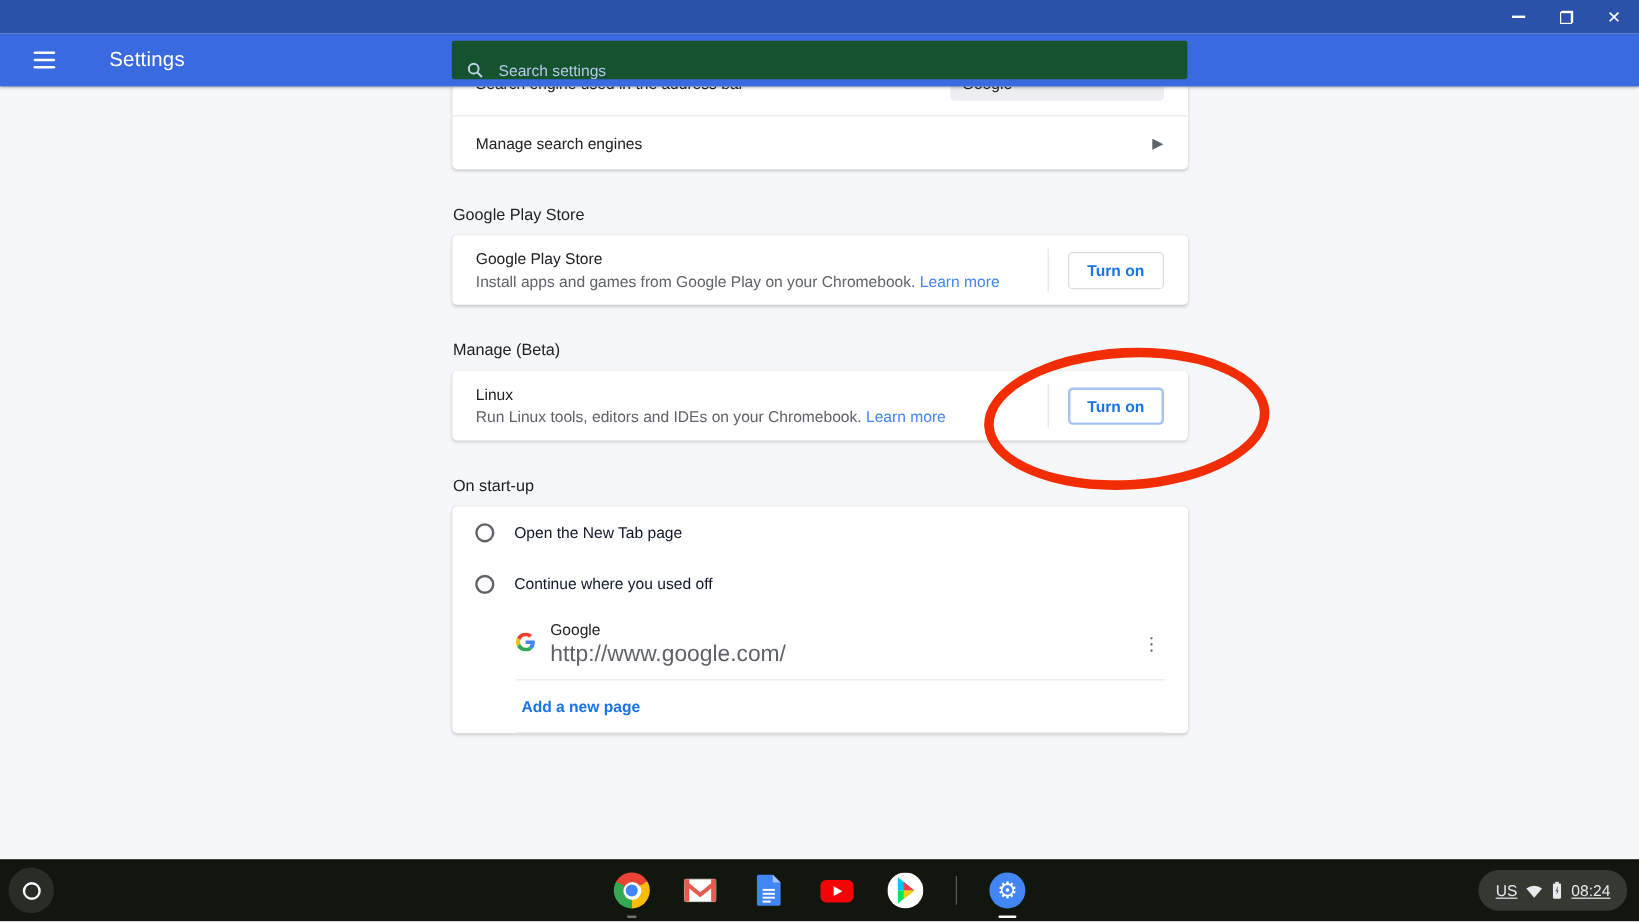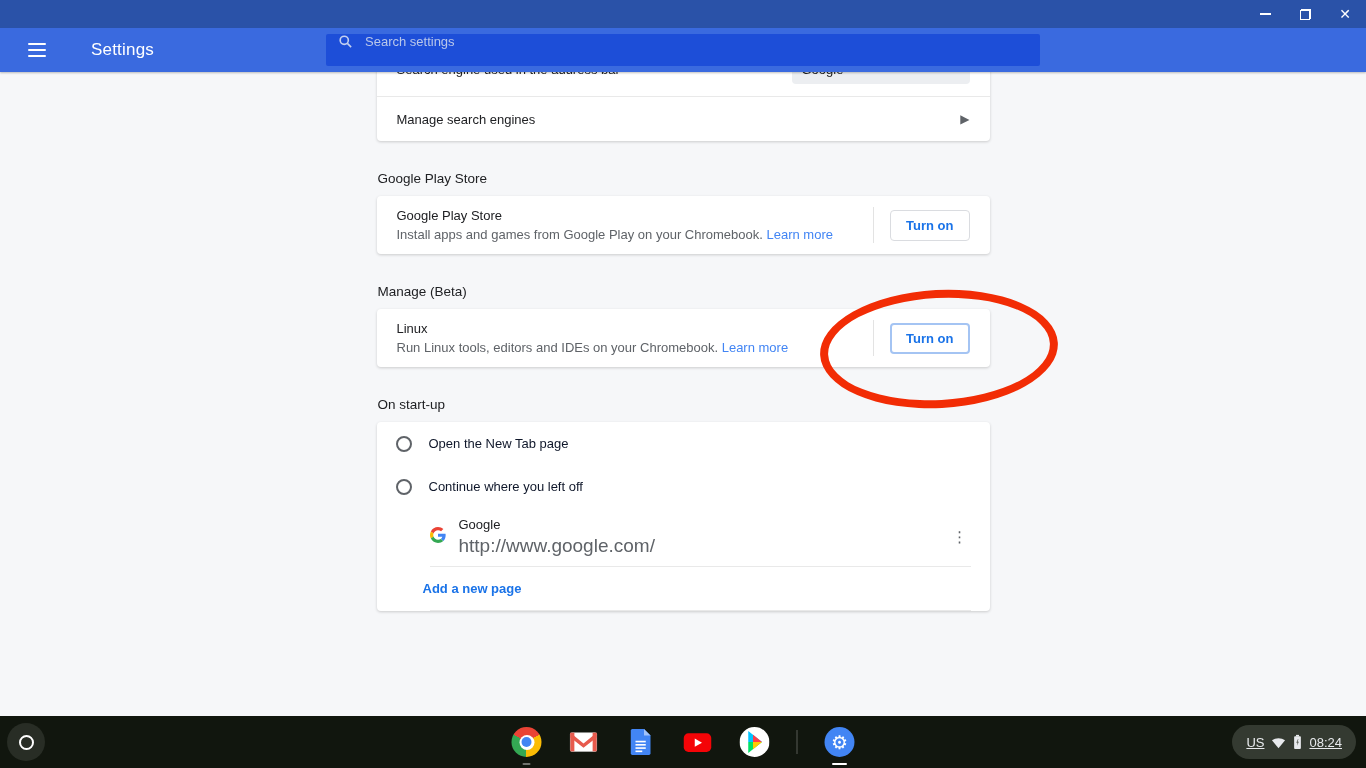--- a/index.html
+++ b/index.html
@@ -15,21 +15,21 @@
   .restore-glyph { position:relative; width:11px; height:11px; display:block; }
   .restore-glyph::before { content:""; position:absolute; right:0; top:0; width:8px; height:8px; border:1.5px solid #fff; }
   .restore-glyph::after { content:""; position:absolute; left:0; bottom:0; width:8px; height:8px; border:1.5px solid #fff; background:#2a52a8; }
   .close-glyph { font-size:14px; line-height:1; color:#fff; }
 
   
   .header { position:absolute; top:28px; left:0; right:0; height:44px; background:#3a6adf; z-index:20; box-shadow:0 1px 2px rgba(0,0,0,.25); }
   .hamburger { position:absolute; left:28px; top:15px; width:18px; height:14px; display:flex; flex-direction:column; justify-content:space-between; cursor:pointer; }
   .hamburger span { display:block; height:2px; background:#fff; border-radius:1px; }
   .header-title { position:absolute; left:58px; top:12px; color:#fff; font-size:17px; letter-spacing:.2px;margin-left:33px; }
-  .searchbox { position:absolute; left:50%; transform:translateX(-50%); top:6px; width:714px; height:32px; background:#1d4ed8; border-radius:2px; display:flex; align-items:flex-start; padding:0 12px; }
+  .searchbox { position:absolute; left:50%; transform:translateX(-50%); top:6px; width:613px; height:32px; background:#14532d; border-radius:2px; display:flex; align-items:flex-end; padding:0 12px; }
   .searchbox svg { flex:none; margin-right:12px; }
   .searchbox input { flex:1; background:transparent; border:none; outline:none; color:#fff; font-size:13px; font-family:"Liberation Sans",sans-serif; }
   .searchbox input::placeholder { color:#b9c7ea; opacity:1; }
 
   
   .content { position:absolute; top:72px; left:0; right:0; height:644px; overflow:hidden; }
   .col { width:613px; margin:0 auto; position:relative; }
   .card { background:#fff; border-radius:4px; box-shadow:0 1px 3px rgba(0,0,0,.18); }
   .section-heading { font-size:13.5px; color:#202124; margin:30px 0 10px 1px; font-weight:400; }
   .hdivider { height:1px; background:#e9e9e9; }
@@ -57,21 +57,21 @@
   .radio.checked::after { content:""; position:absolute; left:2px; top:2px; width:8px; height:8px; border-radius:50%; background:#1a73e8; }
   .opt-label { font-size:13px; color:#0f172a; margin-left:17px; }
 
   .page-row { height:58px; display:flex; align-items:center; padding:0 14px 0 53px; }
   .page-fav { flex:none; margin-right:13px; }
   .page-meta { flex:1; display:flex; flex-direction:column; gap:3px; }
   .page-title { font-size:13px; color:#202124; }
   .page-url { font-size:19px; color:#5f6368; }
   .kebab { width:32px; height:32px; display:flex; align-items:center; justify-content:center; color:#5f6368; font-size:15px; letter-spacing:0; cursor:pointer; border-radius:50%; }
   .inset-div { margin-left:53px; margin-right:19px; }
-  .link-row { height:43px; display:flex; align-items:center; padding-left:46px; font-size:13px; font-weight:bold; color:#1a73e8; cursor:pointer; }
+  .link-row { height:43px; display:flex; align-items:center; padding-left:58px; font-size:13px; font-weight:bold; color:#1a73e8; cursor:pointer; }
 
   
   .red-circle { position:absolute; left:820px; top:290px; width:238px; height:118px; border:8px solid #f22c05; border-radius:50%; transform:rotate(-3deg); z-index:25; pointer-events:none; }
 
   
   .shelf { position:absolute; left:0; bottom:0; width:100%; height:52px; background:#11160e; z-index:30; }
   .launcher { position:absolute; left:7px; top:7px; width:38px; height:38px; border-radius:50%; background:#282d25; display:flex; align-items:center; justify-content:center; cursor:pointer; }
   .launcher-ring { width:15px; height:15px; border:2.5px solid #fff; border-radius:50%; }
   .shelf-apps { position:absolute; left:50%; transform:translateX(-50%); top:0; height:52px; display:flex; align-items:center; gap:27px; }
   .app { width:30px; height:30px; position:relative; display:flex; align-items:center; justify-content:center; cursor:pointer; }
@@ -159,21 +159,21 @@
       </div>
 
       <div class="section-heading">On start-up</div>
       <div class="card">
         <div class="opt-row">
           <span class="radio"></span>
           <span class="opt-label">Open the New Tab page</span>
         </div>
         <div class="opt-row">
           <span class="radio"></span>
-          <span class="opt-label">Continue where you left off</span>
+          <span class="opt-label">Continue where you used off</span>
         </div>
 
         <div class="page-row">
           <span class="page-fav">
             <svg width="16" height="16" viewBox="0 0 48 48">
               <path fill="#EA4335" d="M24 9.5c3.54 0 6.71 1.22 9.21 3.6l6.85-6.85C35.9 2.38 30.47 0 24 0 14.62 0 6.51 5.38 2.56 13.22l7.98 6.19C12.43 13.72 17.74 9.5 24 9.5z"></path>
               <path fill="#4285F4" d="M46.98 24.55c0-1.57-.15-3.09-.38-4.55H24v9.02h12.94c-.58 2.96-2.26 5.48-4.78 7.18l7.73 6c4.51-4.18 7.09-10.36 7.09-17.65z"></path>
               <path fill="#FBBC05" d="M10.53 28.59c-.48-1.45-.76-2.99-.76-4.59s.27-3.14.76-4.59l-7.98-6.19C.92 16.46 0 20.12 0 24c0 3.88.92 7.54 2.56 10.78l7.97-6.19z"></path>
               <path fill="#34A853" d="M24 48c6.48 0 11.93-2.13 15.89-5.81l-7.73-6c-2.15 1.45-4.92 2.3-8.16 2.3-6.26 0-11.57-4.22-13.47-9.91l-7.98 6.19C6.51 42.62 14.62 48 24 48z"></path>
             </svg>

